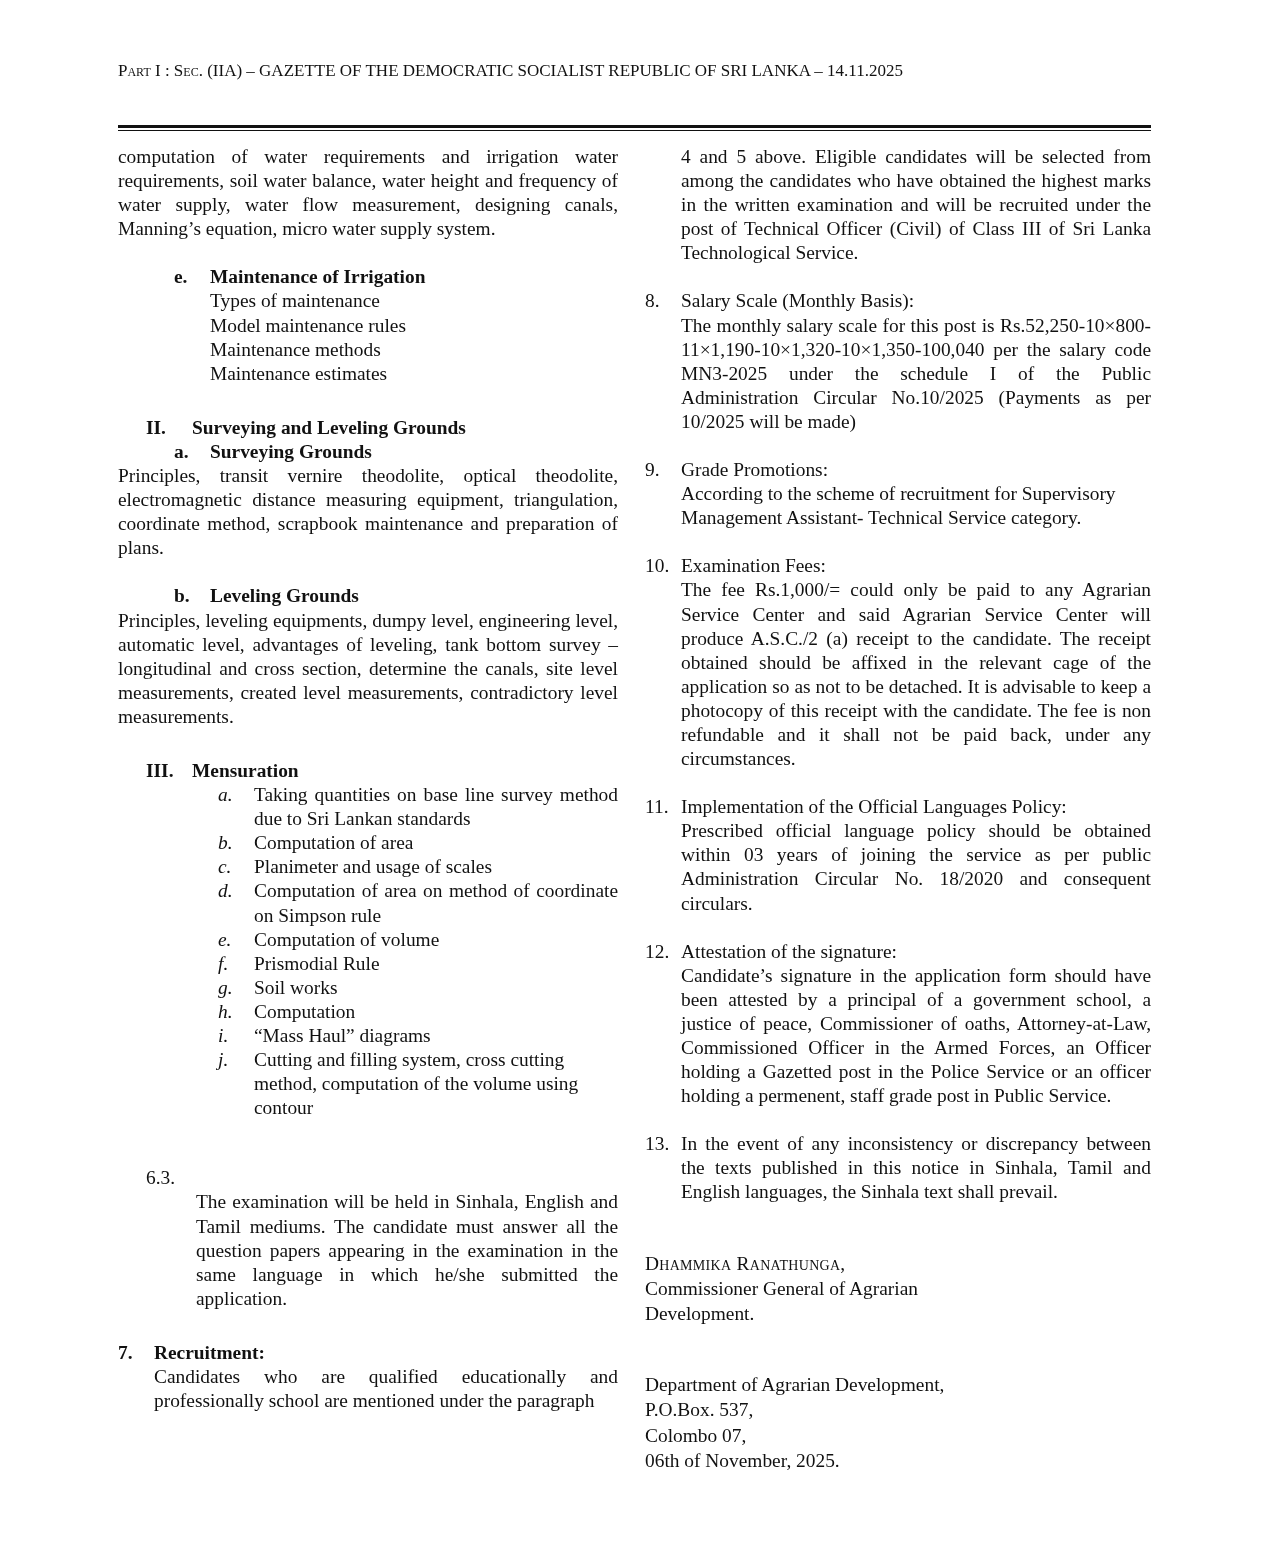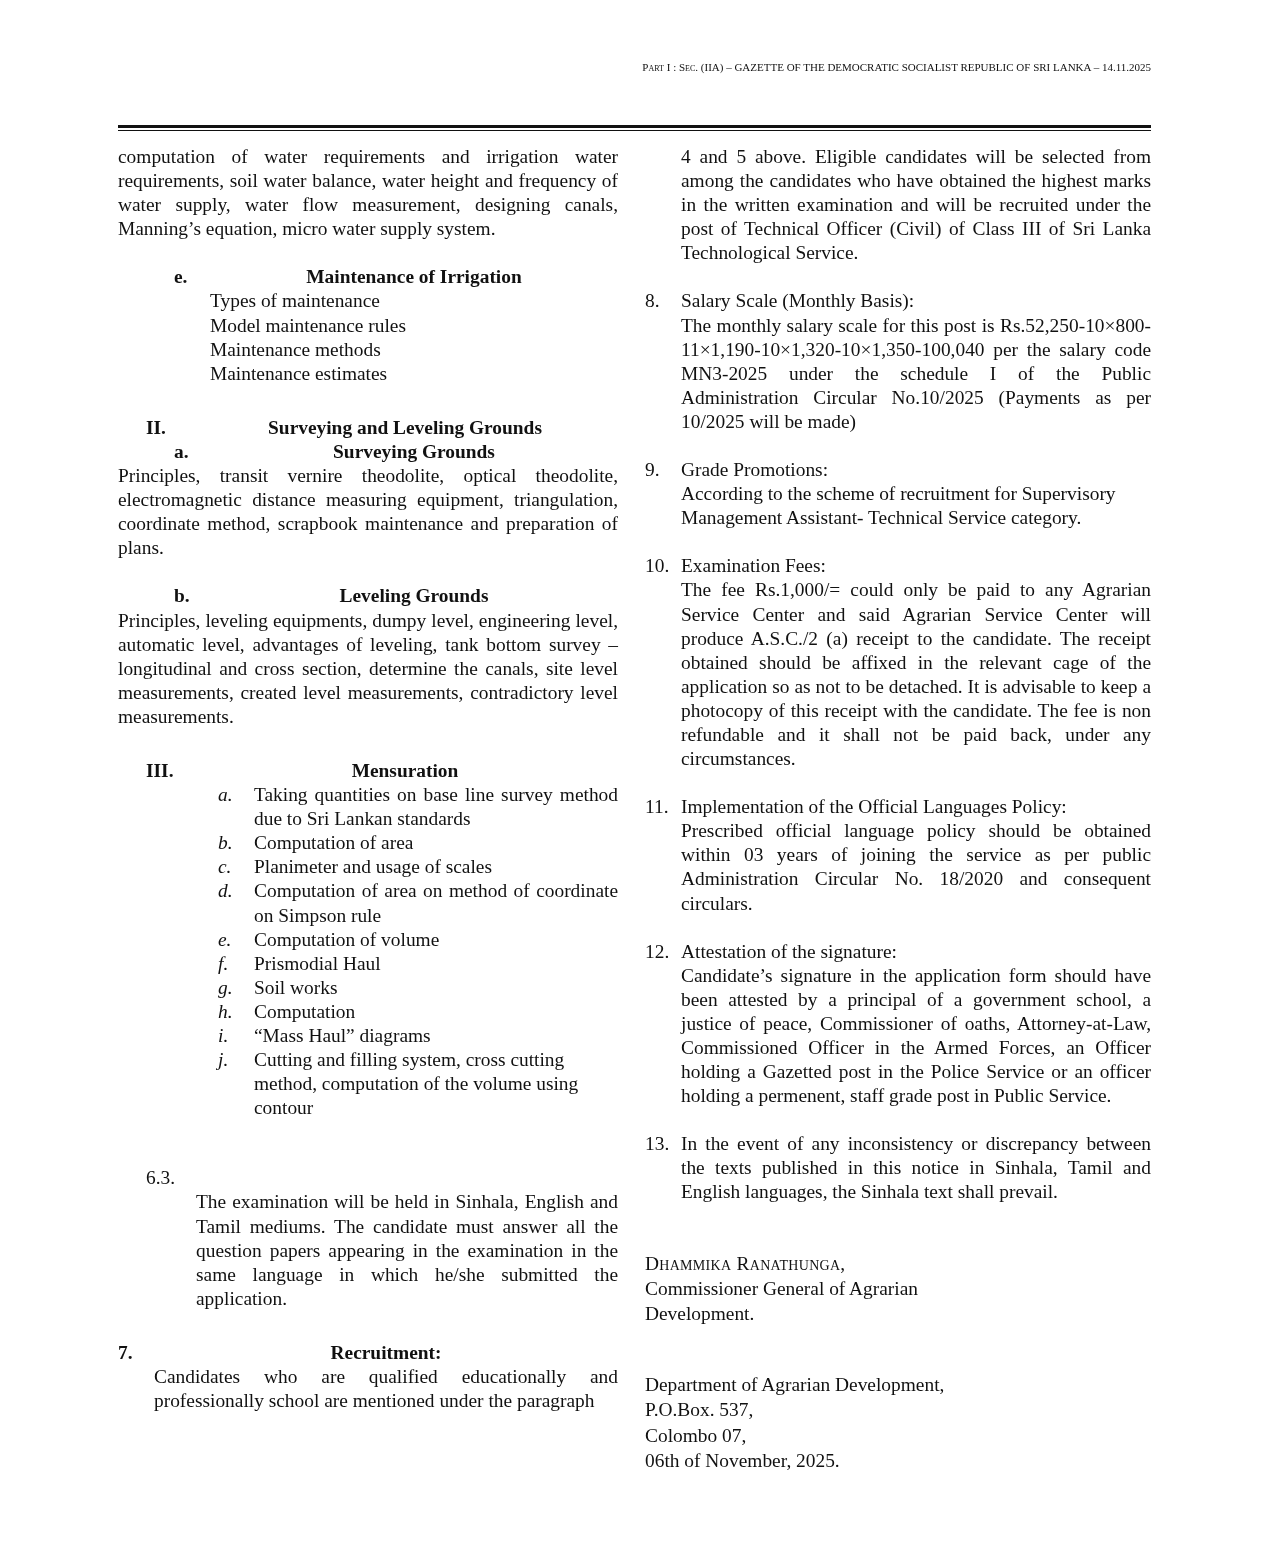--- a/index.html
+++ b/index.html
@@ -43,22 +43,22 @@
     font-size: 18.5px;
   }
   .hdr-pageno {
     position: absolute;
     right: 0;
     top: 2px;
     font-size: 21px;
     font-family: "Liberation Serif", serif;
   }
   .hdr-line2 {
-    text-align: right;
-    font-size: 11px;
+    text-align: left;
+    font-size: 17px;
     margin-top: 1px;
     white-space: nowrap;
     font-variant: small-caps;
   }
   .rule-thick {
     position: absolute;
     left: 118px;
     top: 125px;
     width: 1033px;
     height: 3px;
@@ -80,21 +80,21 @@
     font-size: 19.4px;
     line-height: 24.1px;
   }
   .col-left  { left: 118px; width: 500px; }
   .col-right { left: 645px; width: 506px; }
 
   p, div.blk { margin: 0; }
 
   .just { text-align: justify; text-justify: inter-word; }
   .just-last-left { text-align: justify; }
-  .bold { font-weight: bold; text-align: center; }
+  .bold { font-weight: bold; }
   .gap-md { height: 24px; }
   .gap-lg { height: 30px; }
   .gap-xl { height: 46px; }
 
   
   .row {
     display: flex;
     align-items: flex-start;
   }
   .marker {
@@ -216,21 +216,21 @@
     <div class="row ind-3">
       <span class="marker m-alpha-i">d.</span>
       <span class="body just">Computation of area on method of coordinate on Simpson rule</span>
     </div>
     <div class="row ind-3">
       <span class="marker m-alpha-i">e.</span>
       <span class="body">Computation of volume</span>
     </div>
     <div class="row ind-3">
       <span class="marker m-alpha-i">f.</span>
-      <span class="body">Prismodial Haul</span>
+      <span class="body">Prismodial Rule</span>
     </div>
     <div class="row ind-3">
       <span class="marker m-alpha-i">g.</span>
       <span class="body">Soil works</span>
     </div>
     <div class="row ind-3">
       <span class="marker m-alpha-i">h.</span>
       <span class="body">Computation</span>
     </div>
     <div class="row ind-3">

